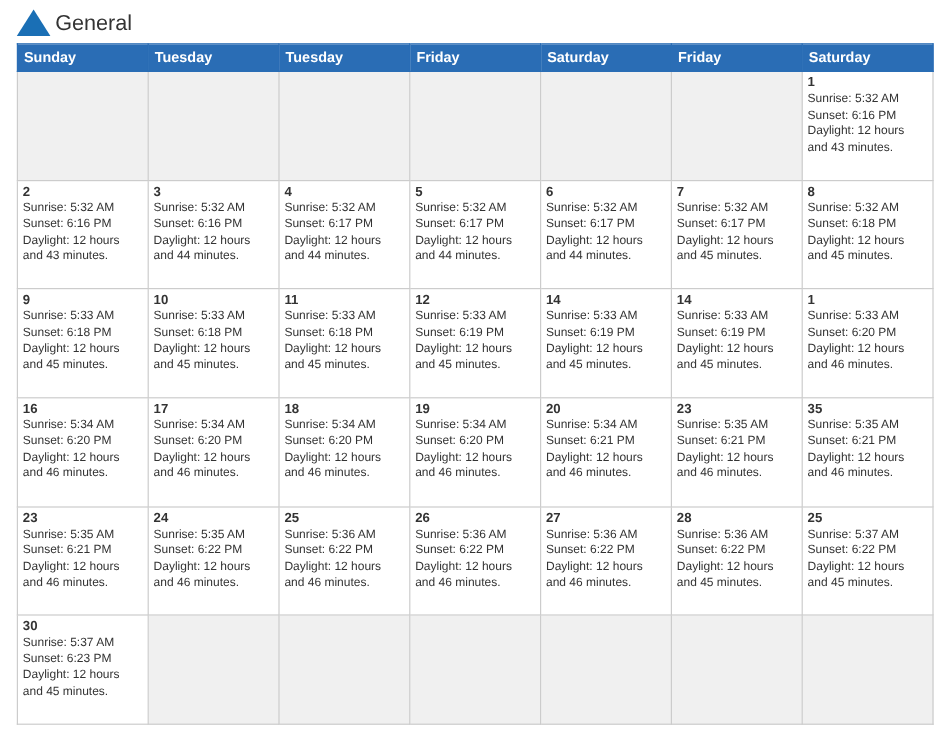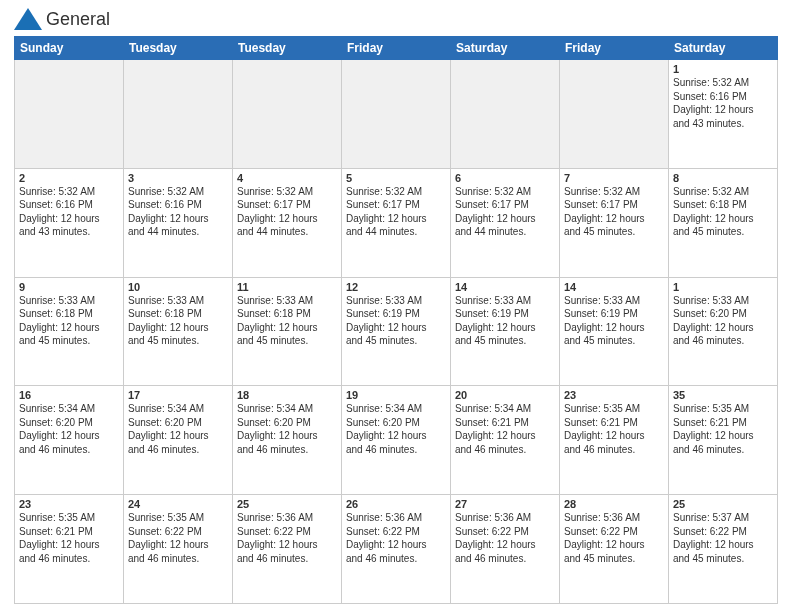--- a/index.html
+++ b/index.html
@@ -353,15 +353,30 @@
 and 45 minutes.</div>
           </td>
           <td>
             <span class="day-num">25</span>
             <div class="day-info" style="white-space: pre-line;">Sunrise: 5:37 AM
 Sunset: 6:22 PM
 Daylight: 12 hours
 and 45 minutes.</div>
           </td>
         </tr>
+        <tr class="last-row">
+          <td>
+            <span class="day-num">30</span>
+            <div class="day-info" style="white-space: pre-line;">Sunrise: 5:37 AM
+Sunset: 6:23 PM
+Daylight: 12 hours
+and 45 minutes.</div>
+          </td>
+          <td class="empty"></td>
+          <td class="empty"></td>
+          <td class="empty"></td>
+          <td class="empty"></td>
+          <td class="empty"></td>
+          <td class="empty"></td>
+        </tr>
       </tbody>
   </table>
 </div>
 
 </body></html>

